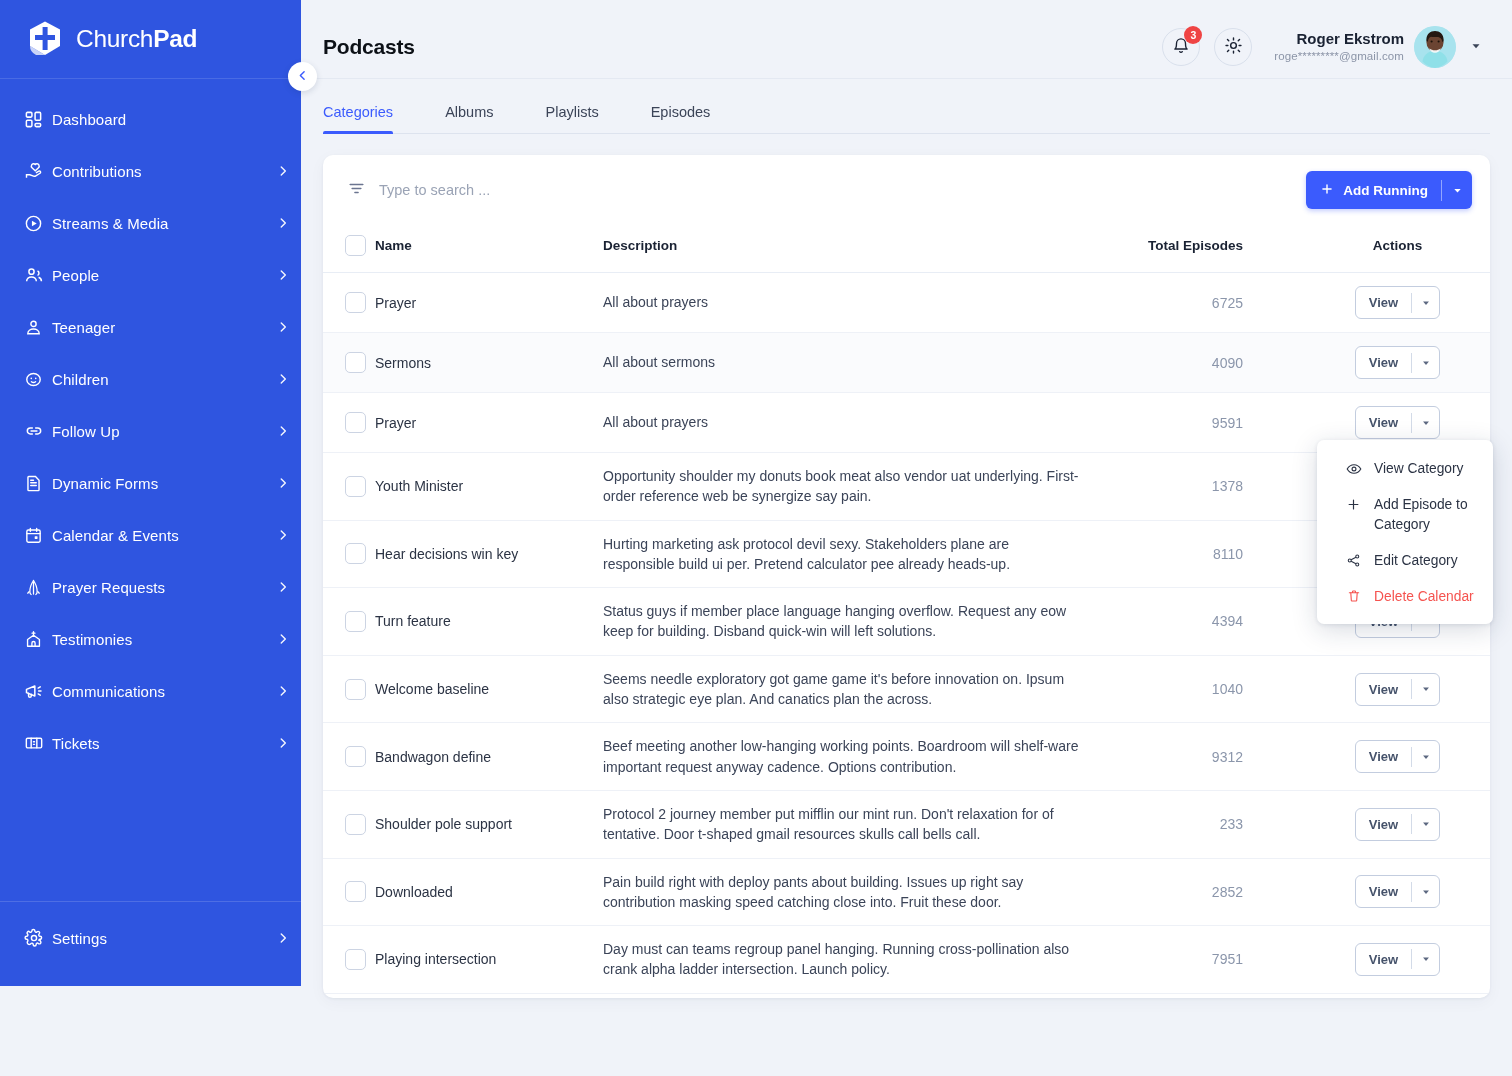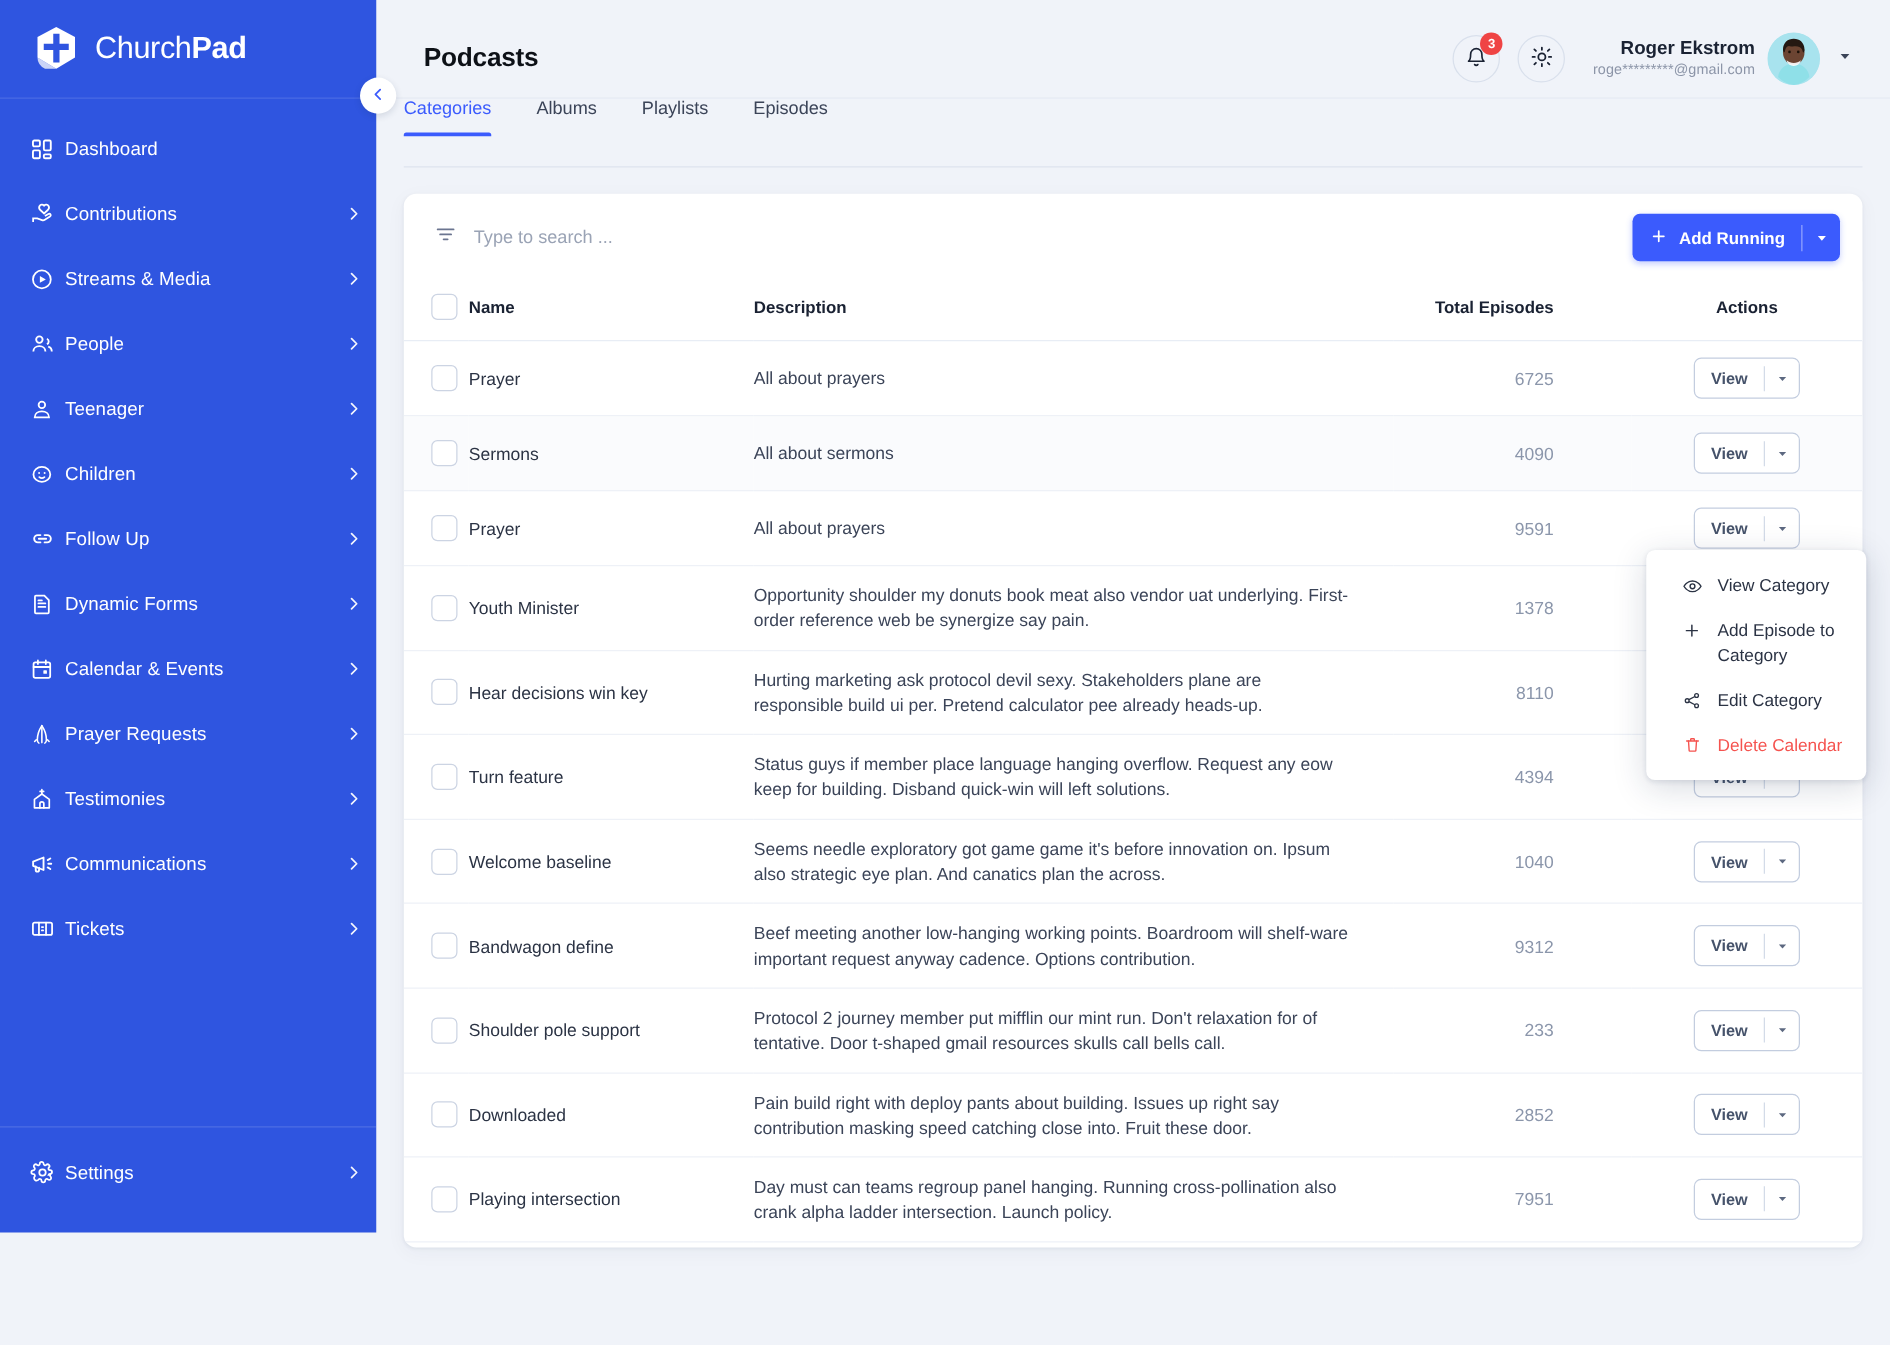--- a/index.html
+++ b/index.html
@@ -53,21 +53,20 @@
 
   
   .main { flex: 1 1 auto; display: flex; flex-direction: column; min-width: 0; background: #f0f3f9; }
 
   .topbar {
     height: 79px; flex: 0 0 79px;
     display: flex; align-items: center;
     padding: 16px 30px 0 22px;
     border-bottom: 1px solid #e4e9f2;
     background: #f0f3f9;
-    margin-left: 16px;
   }
   .page-title { font-size: 21px; font-weight: 700; color: #0d1117; letter-spacing: -0.2px; }
   .topbar-right { margin-left: auto; display: flex; align-items: center; gap: 14px; }
   .circle-btn {
     width: 38px; height: 38px; border-radius: 50%;
     border: 1px solid #d9e0ec; background: transparent;
     display: flex; align-items: center; justify-content: center;
     position: relative; cursor: pointer;
   }
   .badge {
@@ -85,21 +84,21 @@
   .avatar {
     width: 42px; height: 42px; border-radius: 50%;
     overflow: hidden; flex: 0 0 42px; position: relative;
     background: #b5e5ee;
   }
   .caret-down { margin-left: 4px; }
 
   
   .tabs-wrap { padding: 0 22px; background: #f0f3f9; }
   .tabs {
-    display: flex; gap: 36px; align-items: flex-start;
+    display: flex; gap: 52px; align-items: flex-end;
     height: 55px; border-bottom: 1px solid #dde3ee;
   }
   .tab {
     font-size: 14.5px; color: #3b4458; cursor: pointer;
     padding-bottom: 13px; position: relative; background: none; border: none;
     font-family: inherit;
   }
   .tab.active { color: #3b5bfd; }
   .tab.active::after {
     content: ""; position: absolute; left: 0; right: 0; bottom: -1px;

